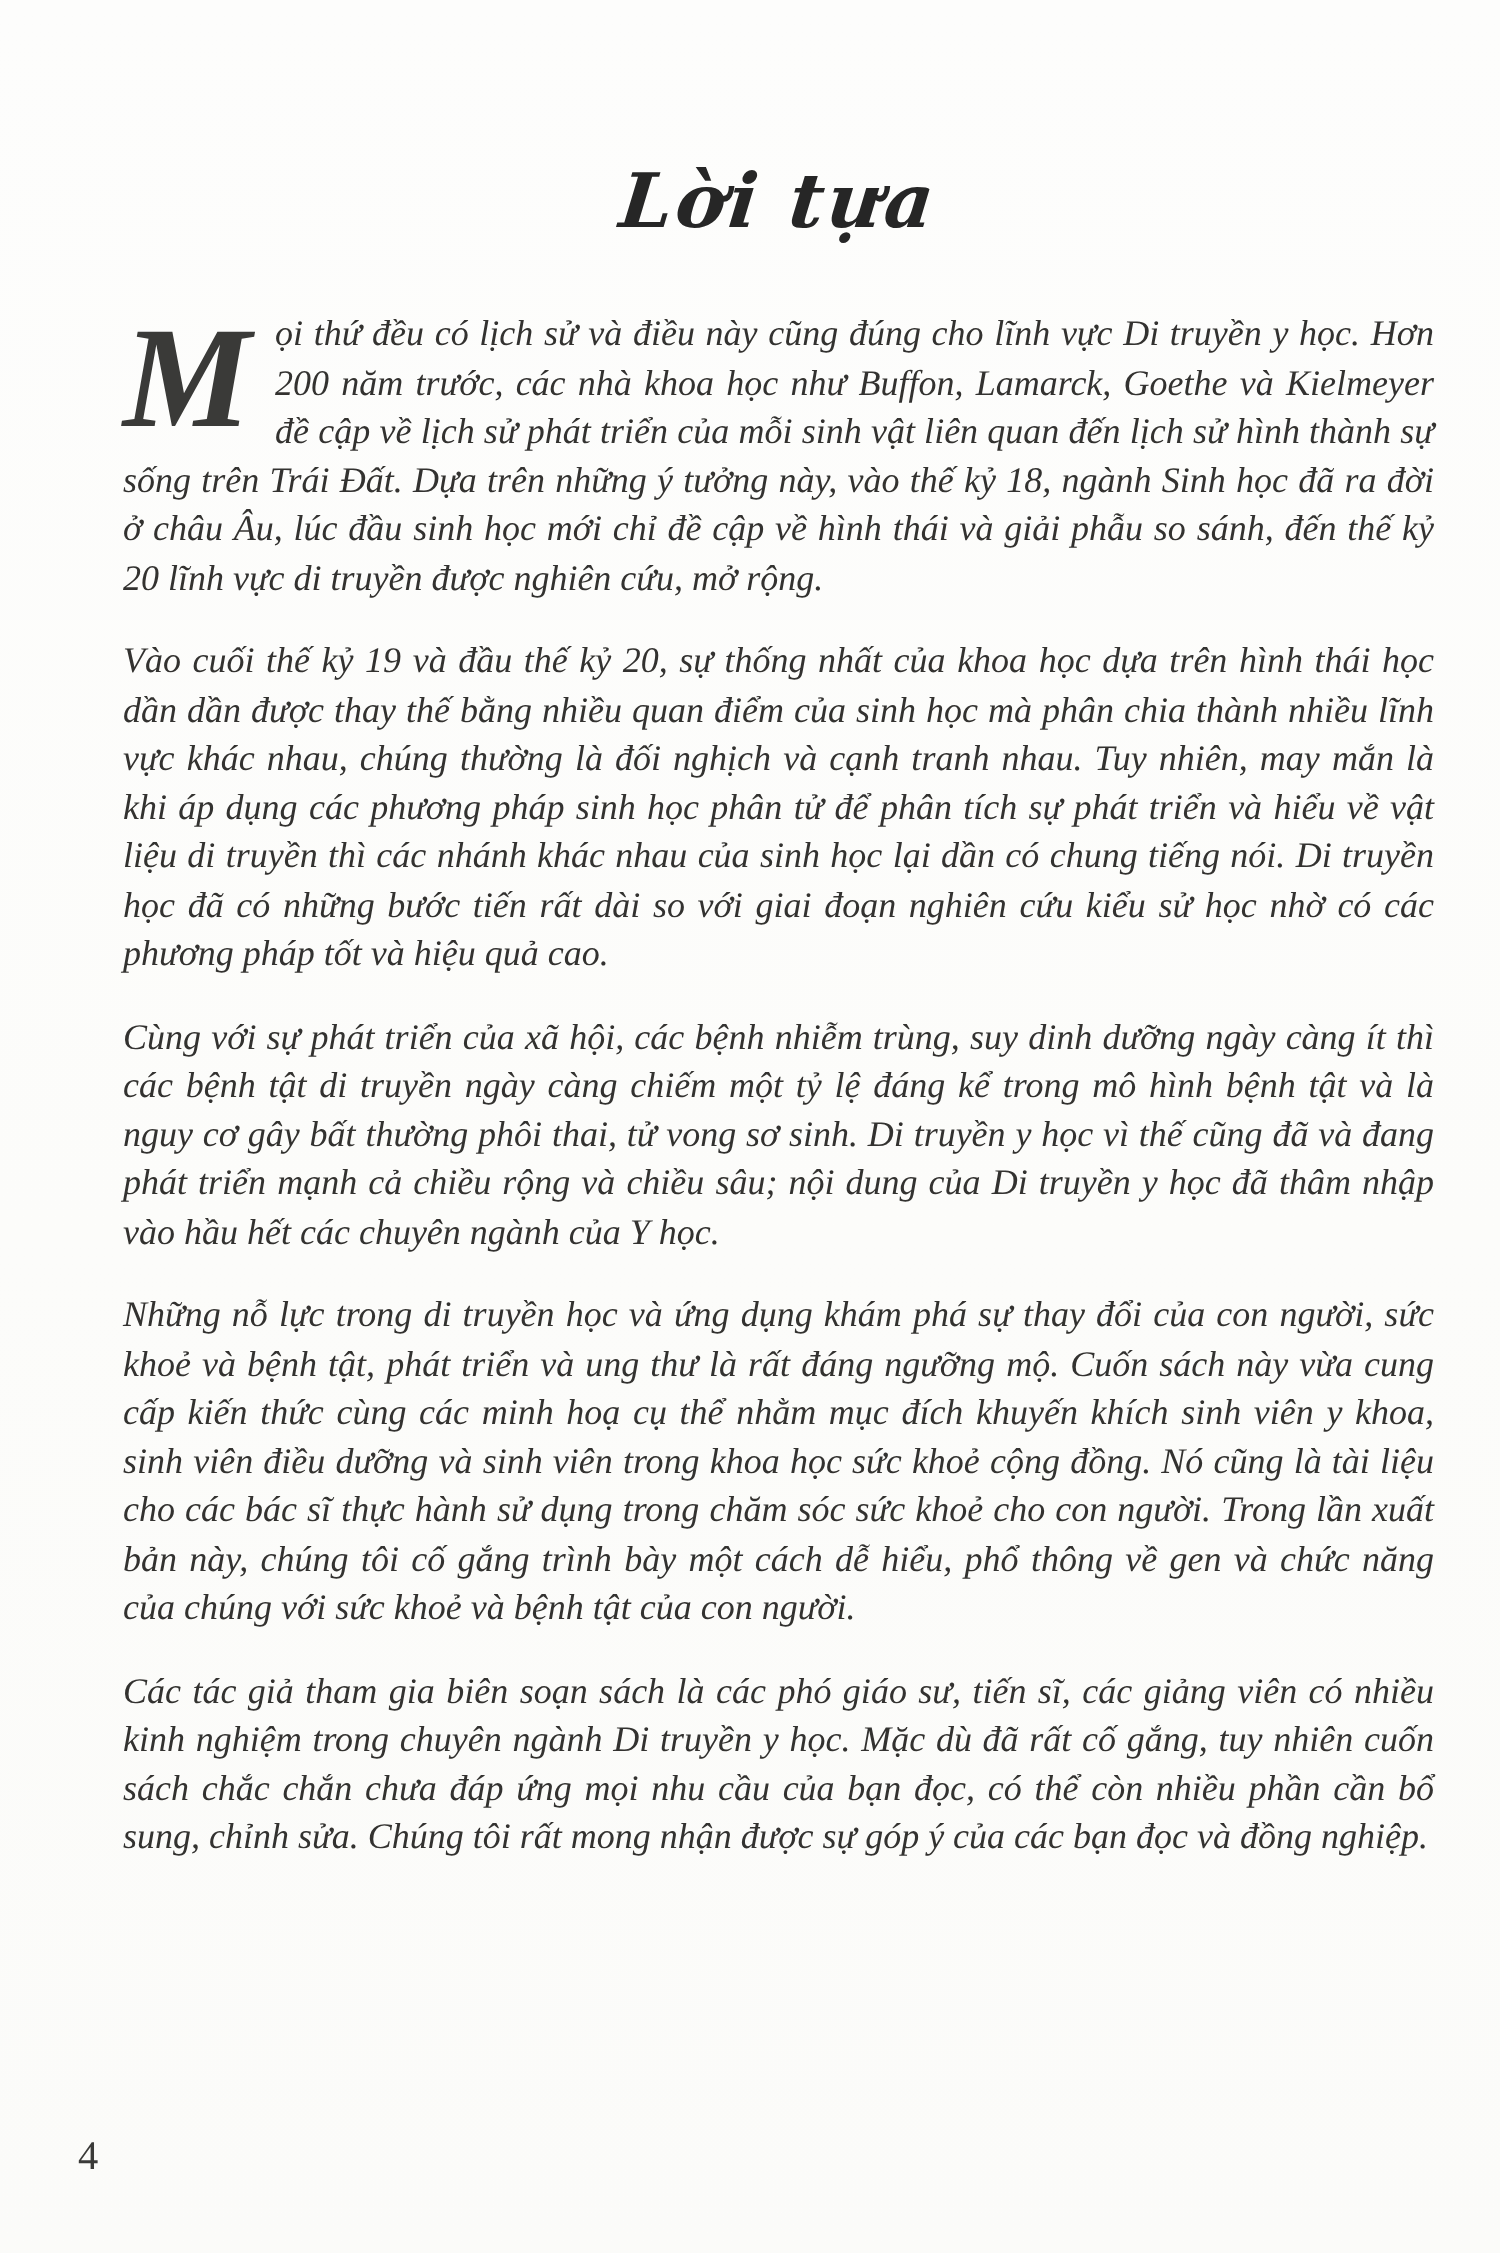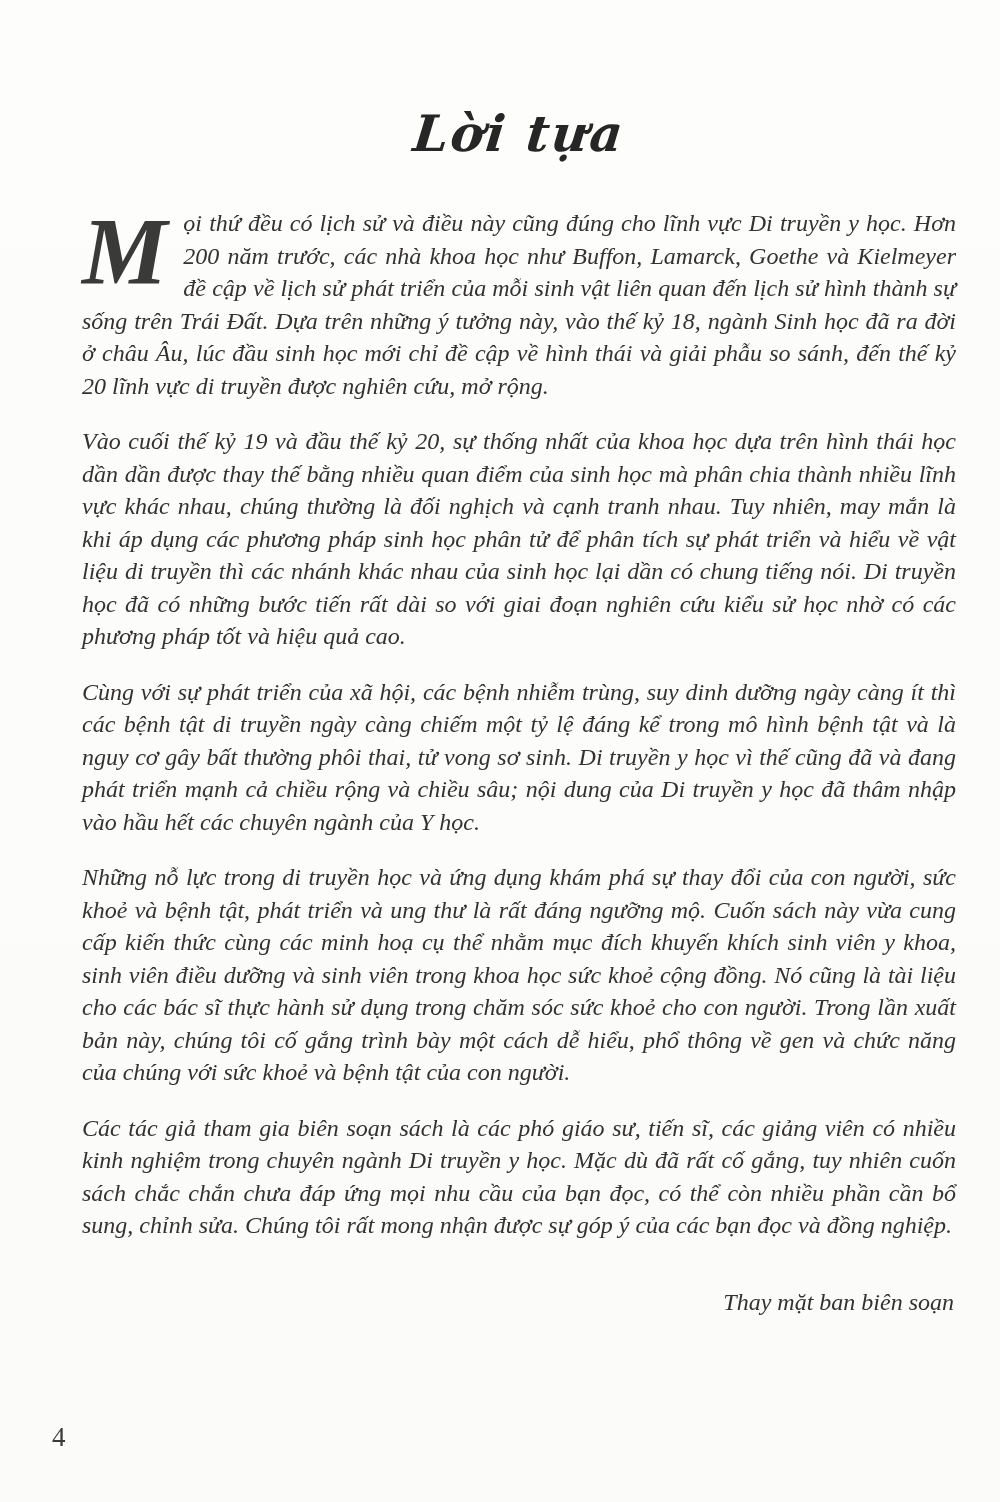--- a/index.html
+++ b/index.html
@@ -108,18 +108,17 @@
       <p>Vào cuối thế kỷ 19 và đầu thế kỷ 20, sự thống nhất của khoa học dựa trên hình thái học dần dần được thay thế bằng nhiều quan điểm của sinh học mà phân chia thành nhiều lĩnh vực khác nhau, chúng thường là đối nghịch và cạnh tranh nhau. Tuy nhiên, may mắn là khi áp dụng các phương pháp sinh học phân tử để phân tích sự phát triển và hiểu về vật liệu di truyền thì các nhánh khác nhau của sinh học lại dần có chung tiếng nói. Di truyền học đã có những bước tiến rất dài so với giai đoạn nghiên cứu kiểu sử học nhờ có các phương pháp tốt và hiệu quả cao.</p>
 
       <p>Cùng với sự phát triển của xã hội, các bệnh nhiễm trùng, suy dinh dưỡng ngày càng ít thì các bệnh tật di truyền ngày càng chiếm một tỷ lệ đáng kể trong mô hình bệnh tật và là nguy cơ gây bất thường phôi thai, tử vong sơ sinh. Di truyền y học vì thế cũng đã và đang phát triển mạnh cả chiều rộng và chiều sâu; nội dung của Di truyền y học đã thâm nhập vào hầu hết các chuyên ngành của Y học.</p>
 
       <p>Những nỗ lực trong di truyền học và ứng dụng khám phá sự thay đổi của con người, sức khoẻ và bệnh tật, phát triển và ung thư là rất đáng ngưỡng mộ. Cuốn sách này vừa cung cấp kiến thức cùng các minh hoạ cụ thể nhằm mục đích khuyến khích sinh viên y khoa, sinh viên điều dưỡng và sinh viên trong khoa học sức khoẻ cộng đồng. Nó cũng là tài liệu cho các bác sĩ thực hành sử dụng trong chăm sóc sức khoẻ cho con người. Trong lần xuất bản này, chúng tôi cố gắng trình bày một cách dễ hiểu, phổ thông về gen và chức năng của chúng với sức khoẻ và bệnh tật của con người.</p>
 
       <p>Các tác giả tham gia biên soạn sách là các phó giáo sư, tiến sĩ, các giảng viên có nhiều kinh nghiệm trong chuyên ngành Di truyền y học. Mặc dù đã rất cố gắng, tuy nhiên cuốn sách chắc chắn chưa đáp ứng mọi nhu cầu của bạn đọc, có thể còn nhiều phần cần bổ sung, chỉnh sửa. Chúng tôi rất mong nhận được sự góp ý của các bạn đọc và đồng nghiệp.</p>
     </div>
 
     <div class="signature">
-      <div class="sig-role">Thay mặt ban biên soạn</div>
     </div>
   </div>
 
   <div class="page-number">4</div>
 </div>
 
 </body></html>

